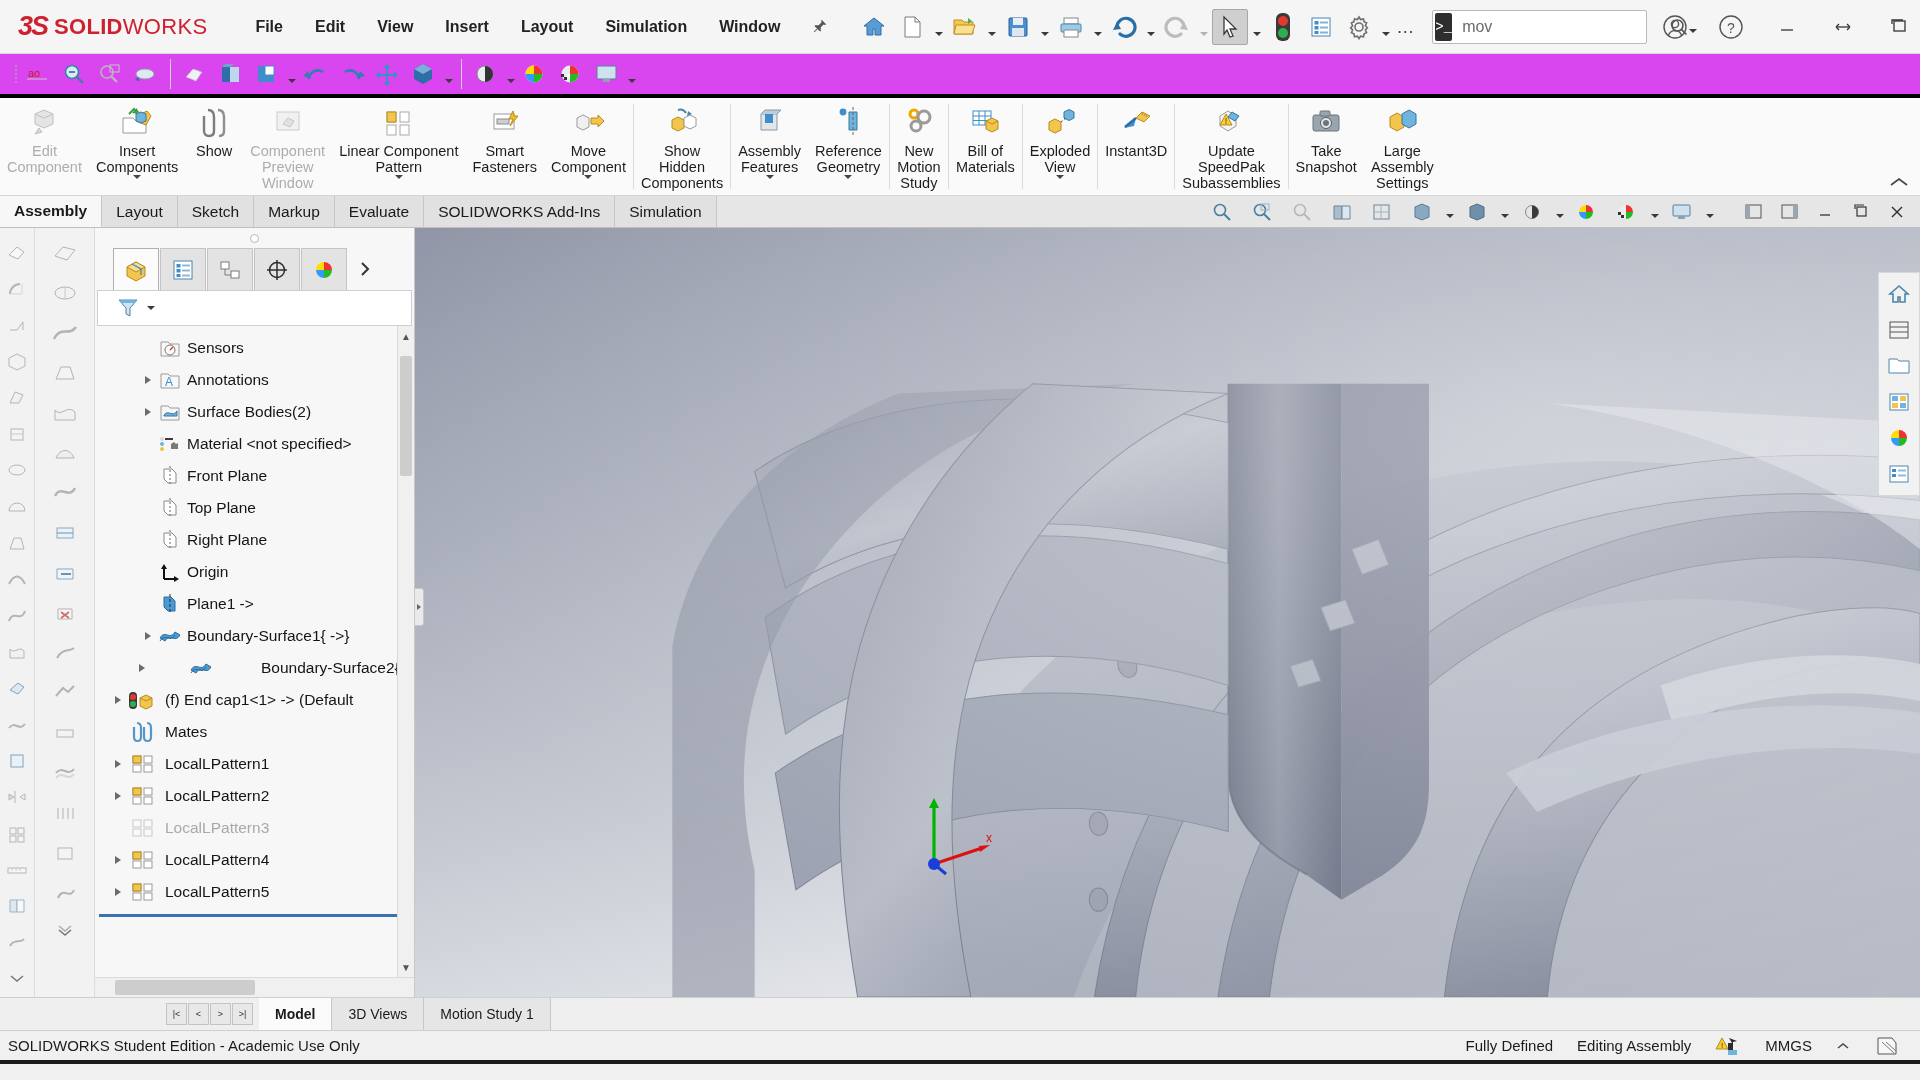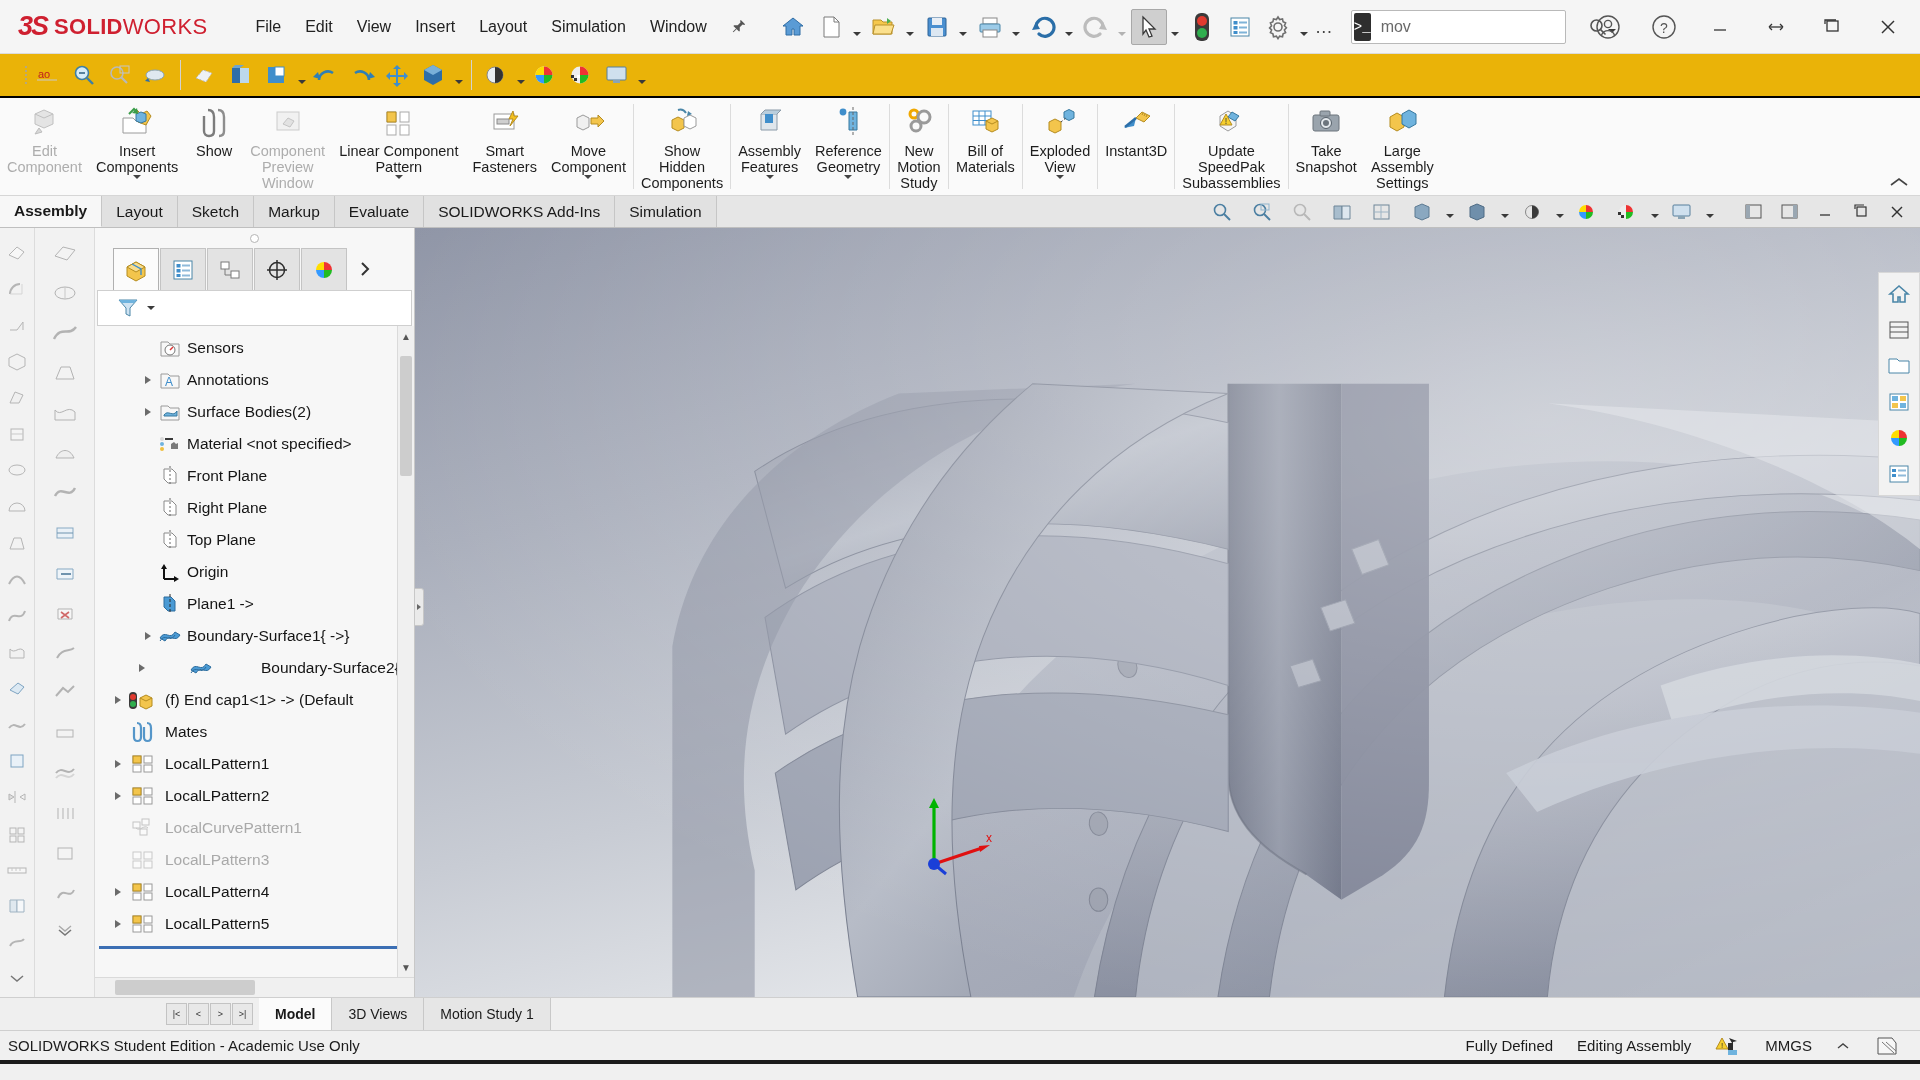--- a/index.html
+++ b/index.html
@@ -15,21 +15,21 @@
 
   
   .titlebar {
     height:54px; background:#f5f5f5; display:flex; align-items:center;
     border-bottom:1px solid #dcdcdc; flex:0 0 54px; position:relative;
   }
   .logo { display:flex; align-items:center; padding:0 14px 0 18px; gap:7px; }
   .logo-mark { font-size:27px; font-weight:bold; color:#cf2030; font-style:italic; letter-spacing:-2px; line-height:1;}
   .logo-text { font-size:22px; font-weight:bold; color:#cf2030; letter-spacing:.3px; }
   .logo-text i { font-style:normal; font-weight:normal; }
-  .menu { display:flex; align-items:center; gap:0; margin-left:22px; }
+  .menu { display:flex; align-items:center; gap:8px; margin-left:22px;font-weight:bold; }
   .menu-item { padding:6px 12px; font-size:16px; color:#222; cursor:default; white-space:nowrap; }
   .pin { margin-left:10px; color:#555; font-size:17px; transform:rotate(45deg); display:inline-block; }
 
   .tb-sep { width:1px; height:30px; background:#d2d2d2; margin:0 6px; }
   .tbar { display:flex; align-items:center; gap:2px; margin-left:28px; }
   .tbtn { width:36px; height:36px; display:flex; align-items:center; justify-content:center; border:1px solid transparent; border-radius:2px; }
   .tbtn.active { background:#cfcfcf; border-color:#a8a8a8; }
   .caret { width:13px; height:36px; display:flex; align-items:flex-end; justify-content:center; padding-bottom:9px; }
   .caret i { border-left:4px solid transparent; border-right:4px solid transparent; border-top:4px solid #3a3a3a; display:block; }
   .caret.dim i { border-top-color:#b2b2b2; }
@@ -40,21 +40,21 @@
   }
   .search-ic { width:28px; height:28px; background:#2e2e2e; color:#fff; font-size:14px;
     display:flex; align-items:center; justify-content:center; font-family:"Liberation Mono",monospace; border-radius:2px;}
   .search-input { flex:1; border:none; outline:none; font-size:16px; color:#6a6a6a; padding-left:10px; font-family:"Liberation Sans",sans-serif; background:transparent;}
   .mag { width:22px; color:#555; font-size:17px; display:flex; align-items:center; justify-content:center;}
 
   .right-tools { margin-left:auto; display:flex; align-items:center; padding-right:4px; }
   .wbtn { width:56px; height:52px; display:flex; align-items:center; justify-content:center; font-size:17px; color:#333; }
 
   
-  .toolbar2 { height:44px; background:#eab308; border-bottom:2px solid #000000; display:flex; align-items:center; padding-left:22px; flex:0 0 44px; }
+  .toolbar2 { height:44px; background:#d946ef; border-bottom:4px solid #000000; display:flex; align-items:center; padding-left:12px; flex:0 0 44px; }
   .grip { width:8px; height:26px; display:flex; flex-direction:column; justify-content:center; align-items:center; gap:3px;}
   .grip span{ width:2px;height:2px;background:#a5a5a5;border-radius:50%; box-shadow:0 4px 0 #a5a5a5,0 8px 0 #a5a5a5,0 -4px 0 #a5a5a5,0 -8px 0 #a5a5a5;}
 
   
   .ribbon { height:98px; background:#fafafa; border-bottom:1px solid #d6d6d6; display:flex; align-items:stretch; position:relative; flex:0 0 98px;}
   .rsep { width:1px; background:#dcdcdc; margin:6px 0; }
   .ritem {
     min-width:58px; padding:4px 7px 0; display:flex; flex-direction:column; align-items:center;
     justify-content:flex-start; cursor:default; position:relative;
   }
@@ -1179,31 +1179,31 @@
           <span class="tlabel">Front Plane</span>
         </div>
 
         <div class="trow" style="padding-left:62px;">
           <span class="ticon">
               <svg width="22" height="22" viewBox="0 0 22 22">
                 <path d="M5 4h8l4 4v10H9l-4-4z" fill="#fff" stroke="#8a8a8a"></path>
                 <line x1="11" y1="1" x2="11" y2="21" stroke="#666" stroke-dasharray="2 2"></line>
               </svg>
             </span>
-          <span class="tlabel">Right Plane</span>
+          <span class="tlabel">Top Plane</span>
         </div>
 
         <div class="trow" style="padding-left:62px;">
           <span class="ticon">
               <svg width="22" height="22" viewBox="0 0 22 22">
                 <path d="M5 4h8l4 4v10H9l-4-4z" fill="#fff" stroke="#8a8a8a"></path>
                 <line x1="11" y1="1" x2="11" y2="21" stroke="#666" stroke-dasharray="2 2"></line>
               </svg>
             </span>
-          <span class="tlabel">Top Plane</span>
+          <span class="tlabel">Right Plane</span>
         </div>
 
         <div class="trow" style="padding-left:62px;">
           <span class="ticon">
               <svg width="22" height="22" viewBox="0 0 22 22">
                 <path d="M5 18V5" stroke="#111" stroke-width="2"></path>
                 <path d="M5 3l3 5H2z" fill="#111"></path>
                 <path d="M5 18h12" stroke="#111" stroke-width="2"></path>
                 <path d="M20 18l-5 3v-6z" fill="#111"></path>
               </svg>
@@ -1302,33 +1302,20 @@
                   <rect x="14" y="3" width="8" height="7"></rect>
                   <rect x="3" y="12" width="8" height="7"></rect>
                   <rect x="14" y="12" width="8" height="7"></rect>
                 </g>
                 <rect x="3" y="3" width="8" height="7" fill="#f3c54c" stroke="#b58c1f"></rect>
               </svg>
             </span>
           <span class="tlabel">LocalLPattern2</span>
         </div>
 
-        <div class="trow dim" style="padding-left:32px;">
-          <span class="ticon" style="width:34px;">
-              <svg width="28" height="22" viewBox="0 0 28 22">
-                <g stroke="#c4c4c4" fill="#fafafa">
-                  <rect x="3" y="5" width="7" height="6"></rect>
-                  <rect x="12" y="2" width="7" height="6"></rect>
-                  <rect x="10" y="12" width="7" height="6"></rect>
-                </g>
-                <path d="M6 11c4 4 8-4 12 0" fill="none" stroke="#c4c4c4"></path>
-              </svg>
-            </span>
-          <span class="tlabel">LocalCurvePattern1</span>
-        </div>
 
         <div class="trow dim" style="padding-left:32px;">
           <span class="ticon" style="width:34px;">
               <svg width="28" height="22" viewBox="0 0 28 22">
                 <g stroke="#c9c9c9" fill="#fafafa">
                   <rect x="3" y="3" width="8" height="7"></rect>
                   <rect x="14" y="3" width="8" height="7"></rect>
                   <rect x="3" y="12" width="8" height="7"></rect>
                   <rect x="14" y="12" width="8" height="7"></rect>
                 </g>

